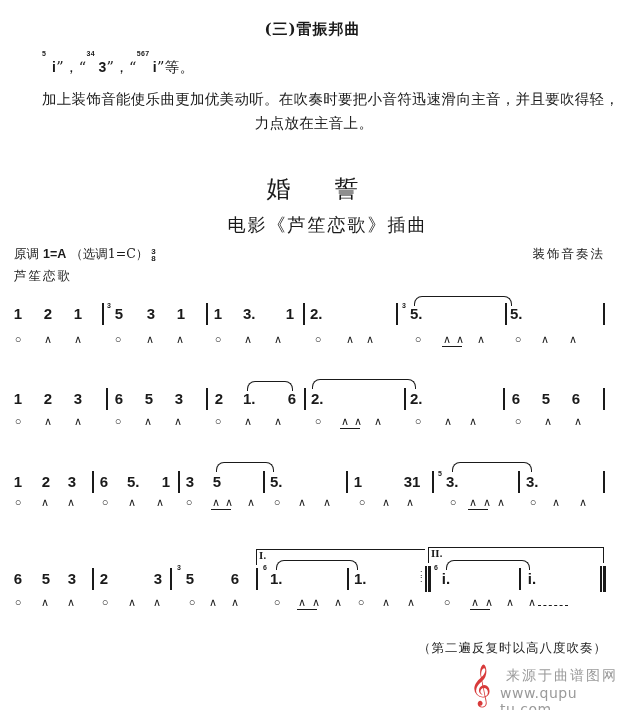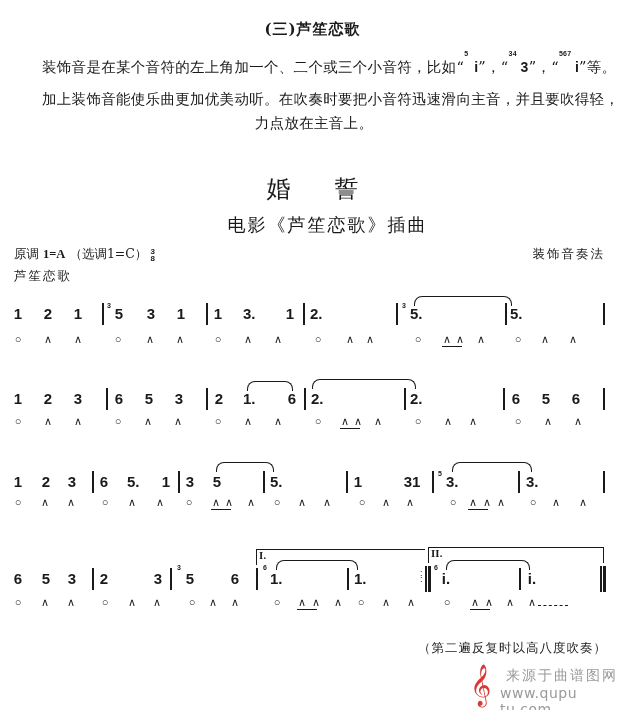--- a/index.html
+++ b/index.html
@@ -12,21 +12,21 @@
   .p1 { left: 42px; top: 56px; width: 580px; }
   .p2 { left: 42px; top: 88px; width: 580px; }
   .p3 { left: 14px; top: 112px; width: 600px; text-align: center; }
 
   .ex { display: inline-block; position: relative; font-family: "Liberation Sans", sans-serif; font-weight: bold; font-size: 14px; padding-left: 10px; }
   .ex .gr { position: absolute; left: 0; top: -6px; font-size: 7px; font-weight: bold; line-height: 7px; }
 
   .title { left: 0; width: 625px; top: 173px; text-align: center; font-size: 24px; letter-spacing: 44px; padding-left: 44px; }
   .subtitle { left: 0; width: 625px; top: 213px; text-align: center; font-size: 18px; letter-spacing: 2px; font-weight: normal; margin-left: 15px; }
   .key { left: 14px; top: 246px; font-size: 12.5px; }
-  .key b { font-family: Liberation Serif, serif; }
+  .key b { font-family: Liberation Sans, sans-serif; }
   .frac { display: inline-block; vertical-align: middle; font-family: "Liberation Sans", sans-serif; font-size: 8px; font-weight: bold; line-height: 7px; text-align: center; margin-left: 3px; }
   .tempo { left: 14px; top: 268px; font-size: 12.5px; letter-spacing: 2px; }
   .composer { right: 20px; top: 246px; font-size: 12.5px; letter-spacing: 2px; }
 
   
   .row { position: absolute; left: 0; width: 625px; height: 70px; }
   .note { position: absolute; font-family: "Liberation Sans", sans-serif; font-weight: bold; font-size: 15px; width: 12px; text-align: center; }
   .grace { position: absolute; font-family: "Liberation Sans", sans-serif; font-weight: bold; font-size: 7px; line-height: 7px; }
   .bar { position: absolute; width: 1.5px; height: 22px; background: #1a1a1a; }
   .bar.thick { width: 3px; }
@@ -40,24 +40,24 @@
 
   .footnote { right: 18px; top: 640px; font-size: 12.5px; letter-spacing: 1px; }
   .watermark { left: 470px; top: 665px; width: 150px; height: 40px; }
   .wm-clef { position: absolute; left: 0; top: 0; font-size: 36px; color: #d83a3a; line-height: 40px; font-family: "DejaVu Sans", sans-serif; }
   .wm-line1 { position: absolute; left: 36px; top: 2px; font-size: 14px; color: #9a9a9a; letter-spacing: 2px; font-family: "DejaVu Sans", sans-serif; }
   .wm-line2 { position: absolute; left: 30px; top: 20px; font-size: 14px; color: #9a9a9a; letter-spacing: 0.5px; font-family: "DejaVu Sans", sans-serif; }
 </style>
 </head>
 <body>
 
-<div class="abs section-heading">(三)芦笙恋歌</div>
+<div class="abs section-heading">(三)雷振邦曲</div>
 
 <div class="abs para p1">
-  <span>装饰音是在某个音符的左上角加一个、二个或三个小音符，比如“</span><span class="ex"><span class="gr">5</span><span>i</span></span><span>”，“</span><span class="ex" style="padding-left:12px"><span class="gr">34</span><span>3</span></span><span>”，“</span><span class="ex" style="padding-left:16px"><span class="gr">567</span><span>i</span></span><span>”等。</span>
+  <span class="ex"><span class="gr">5</span><span>i</span></span><span>”，“</span><span class="ex" style="padding-left:12px"><span class="gr">34</span><span>3</span></span><span>”，“</span><span class="ex" style="padding-left:16px"><span class="gr">567</span><span>i</span></span><span>”等。</span>
 </div>
 <div class="abs para p2">加上装饰音能使乐曲更加优美动听。在吹奏时要把小音符迅速滑向主音，并且要吹得轻，</div>
 <div class="abs para p3">力点放在主音上。</div>
 
 <div class="abs title">婚誓</div>
 <div class="abs subtitle">电影《芦笙恋歌》插曲</div>
 <div class="abs key">
   <span>原调</span> <b>1=A</b> <span>（选调1=C）</span><span class="frac"><span>3</span><br><span>8</span></span>
 </div>
 <div class="abs tempo">芦笙恋歌</div>

